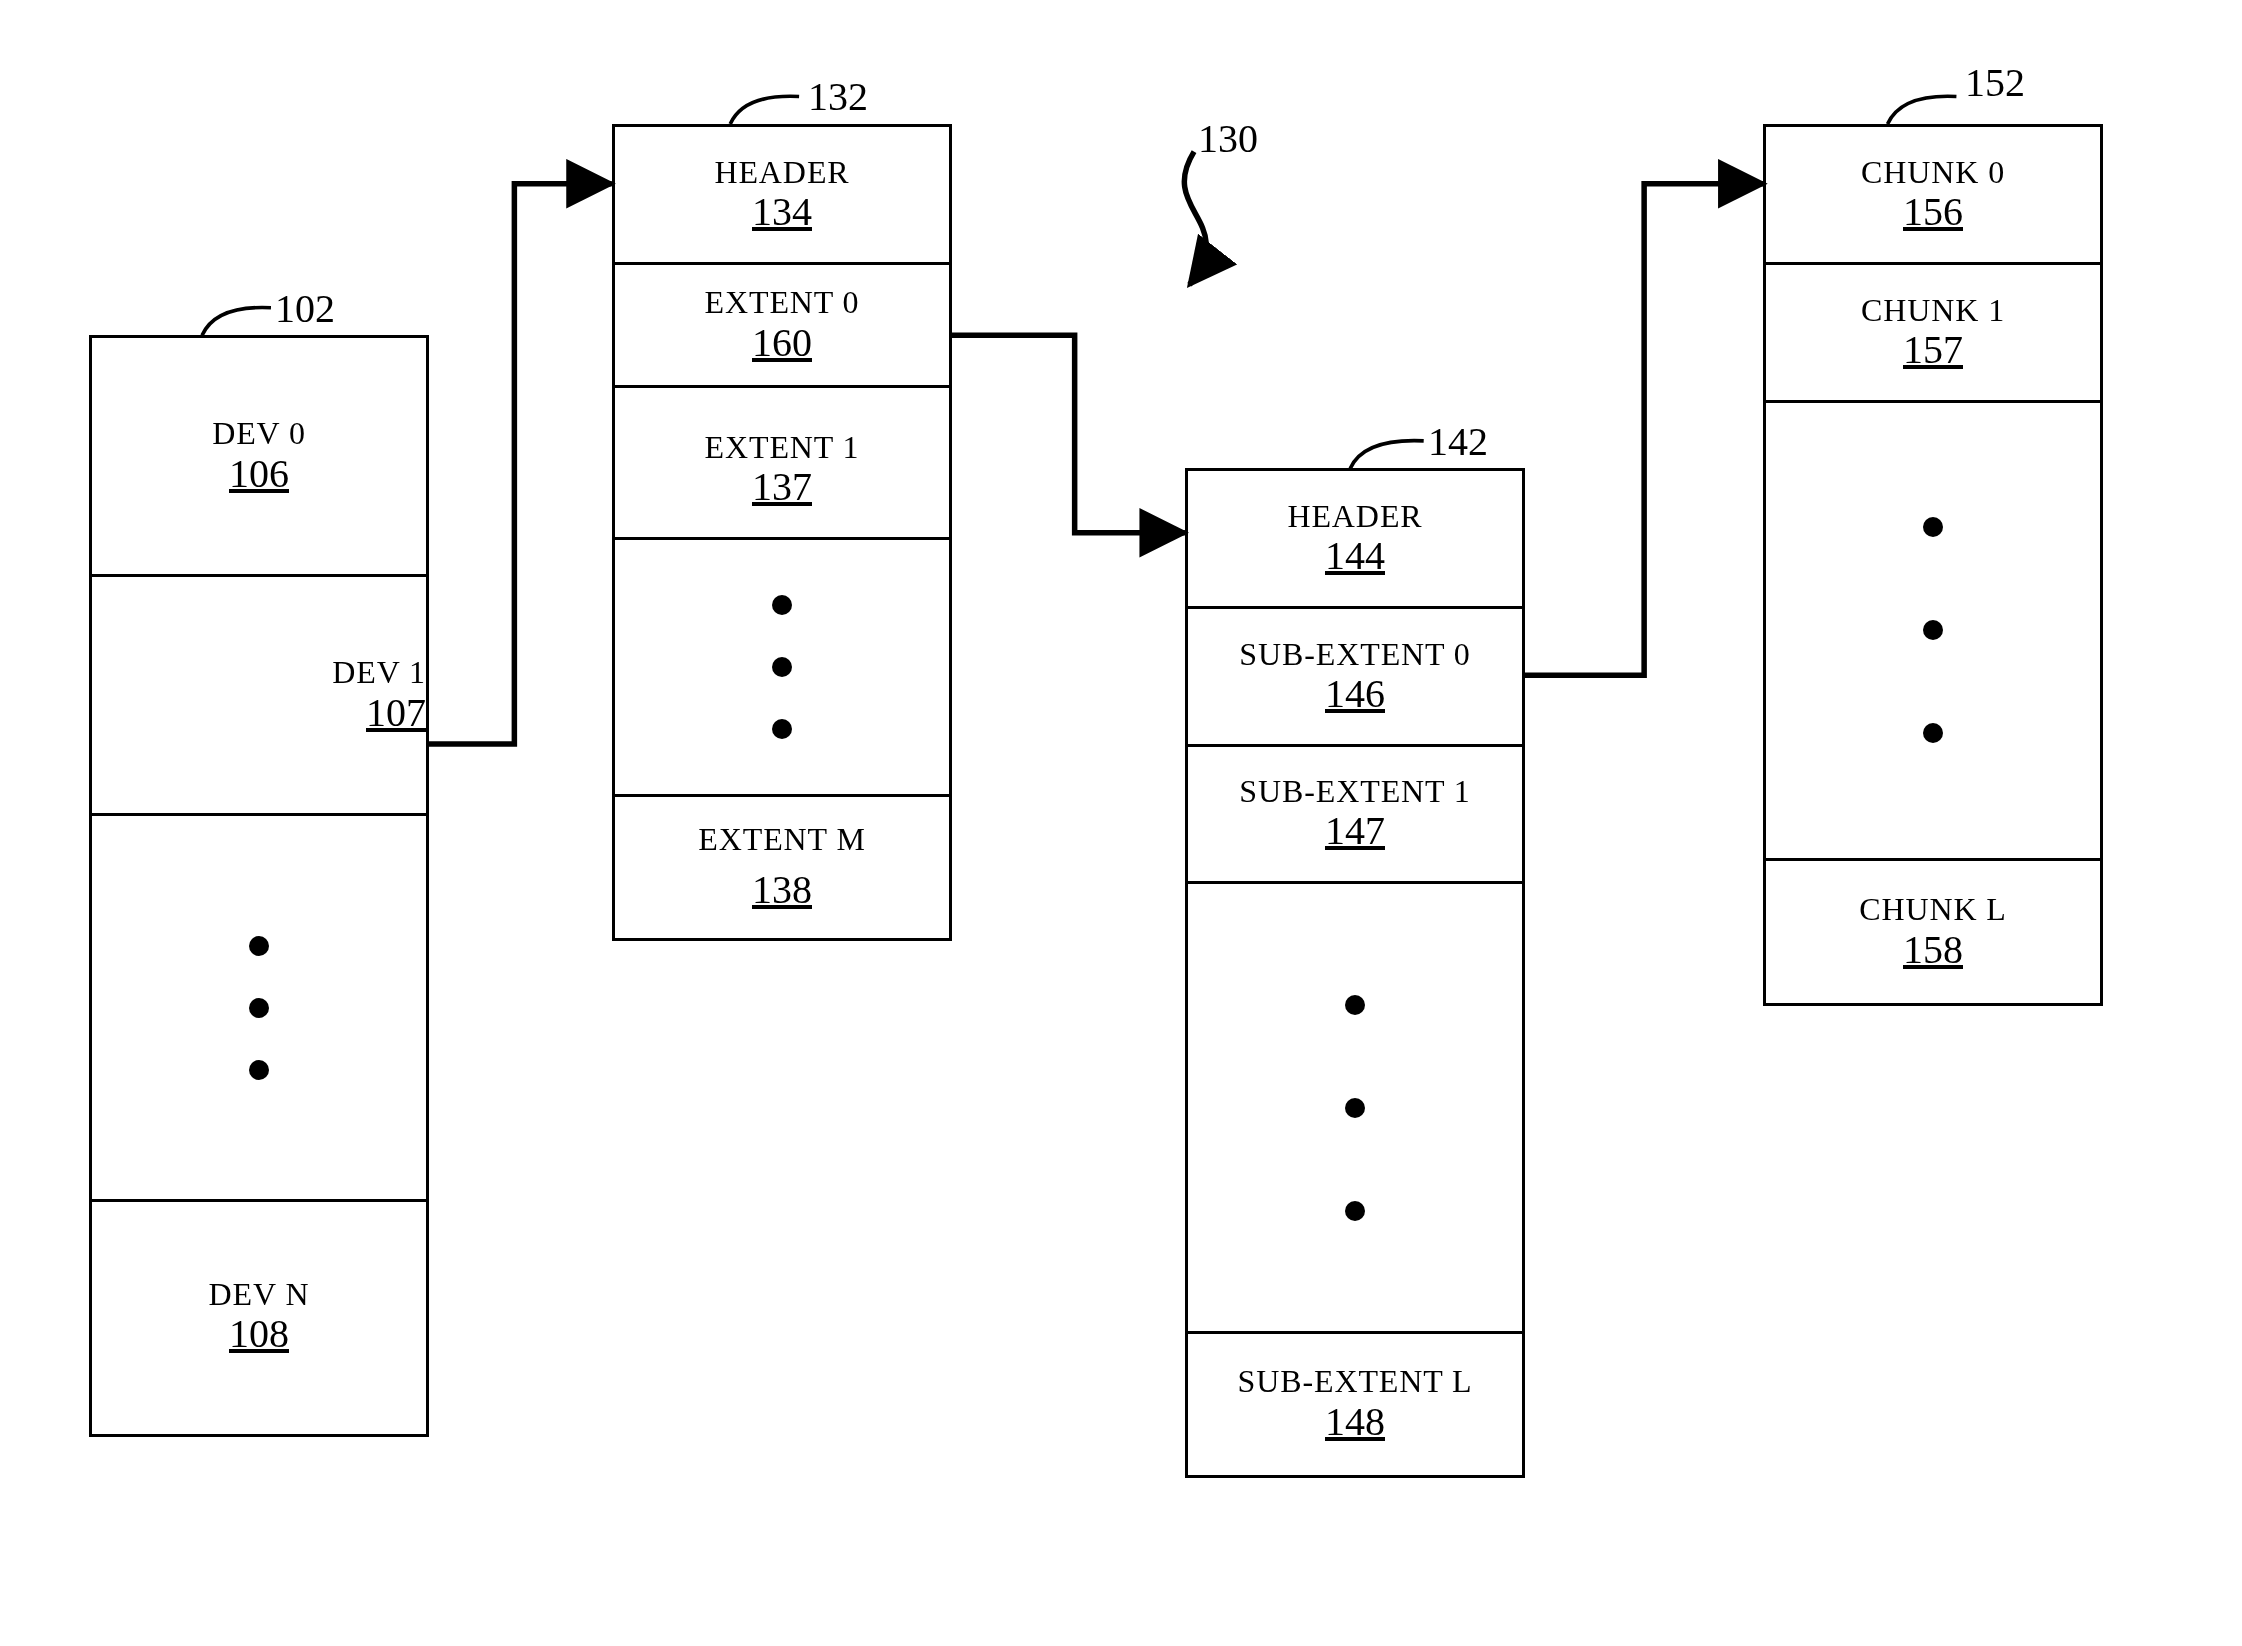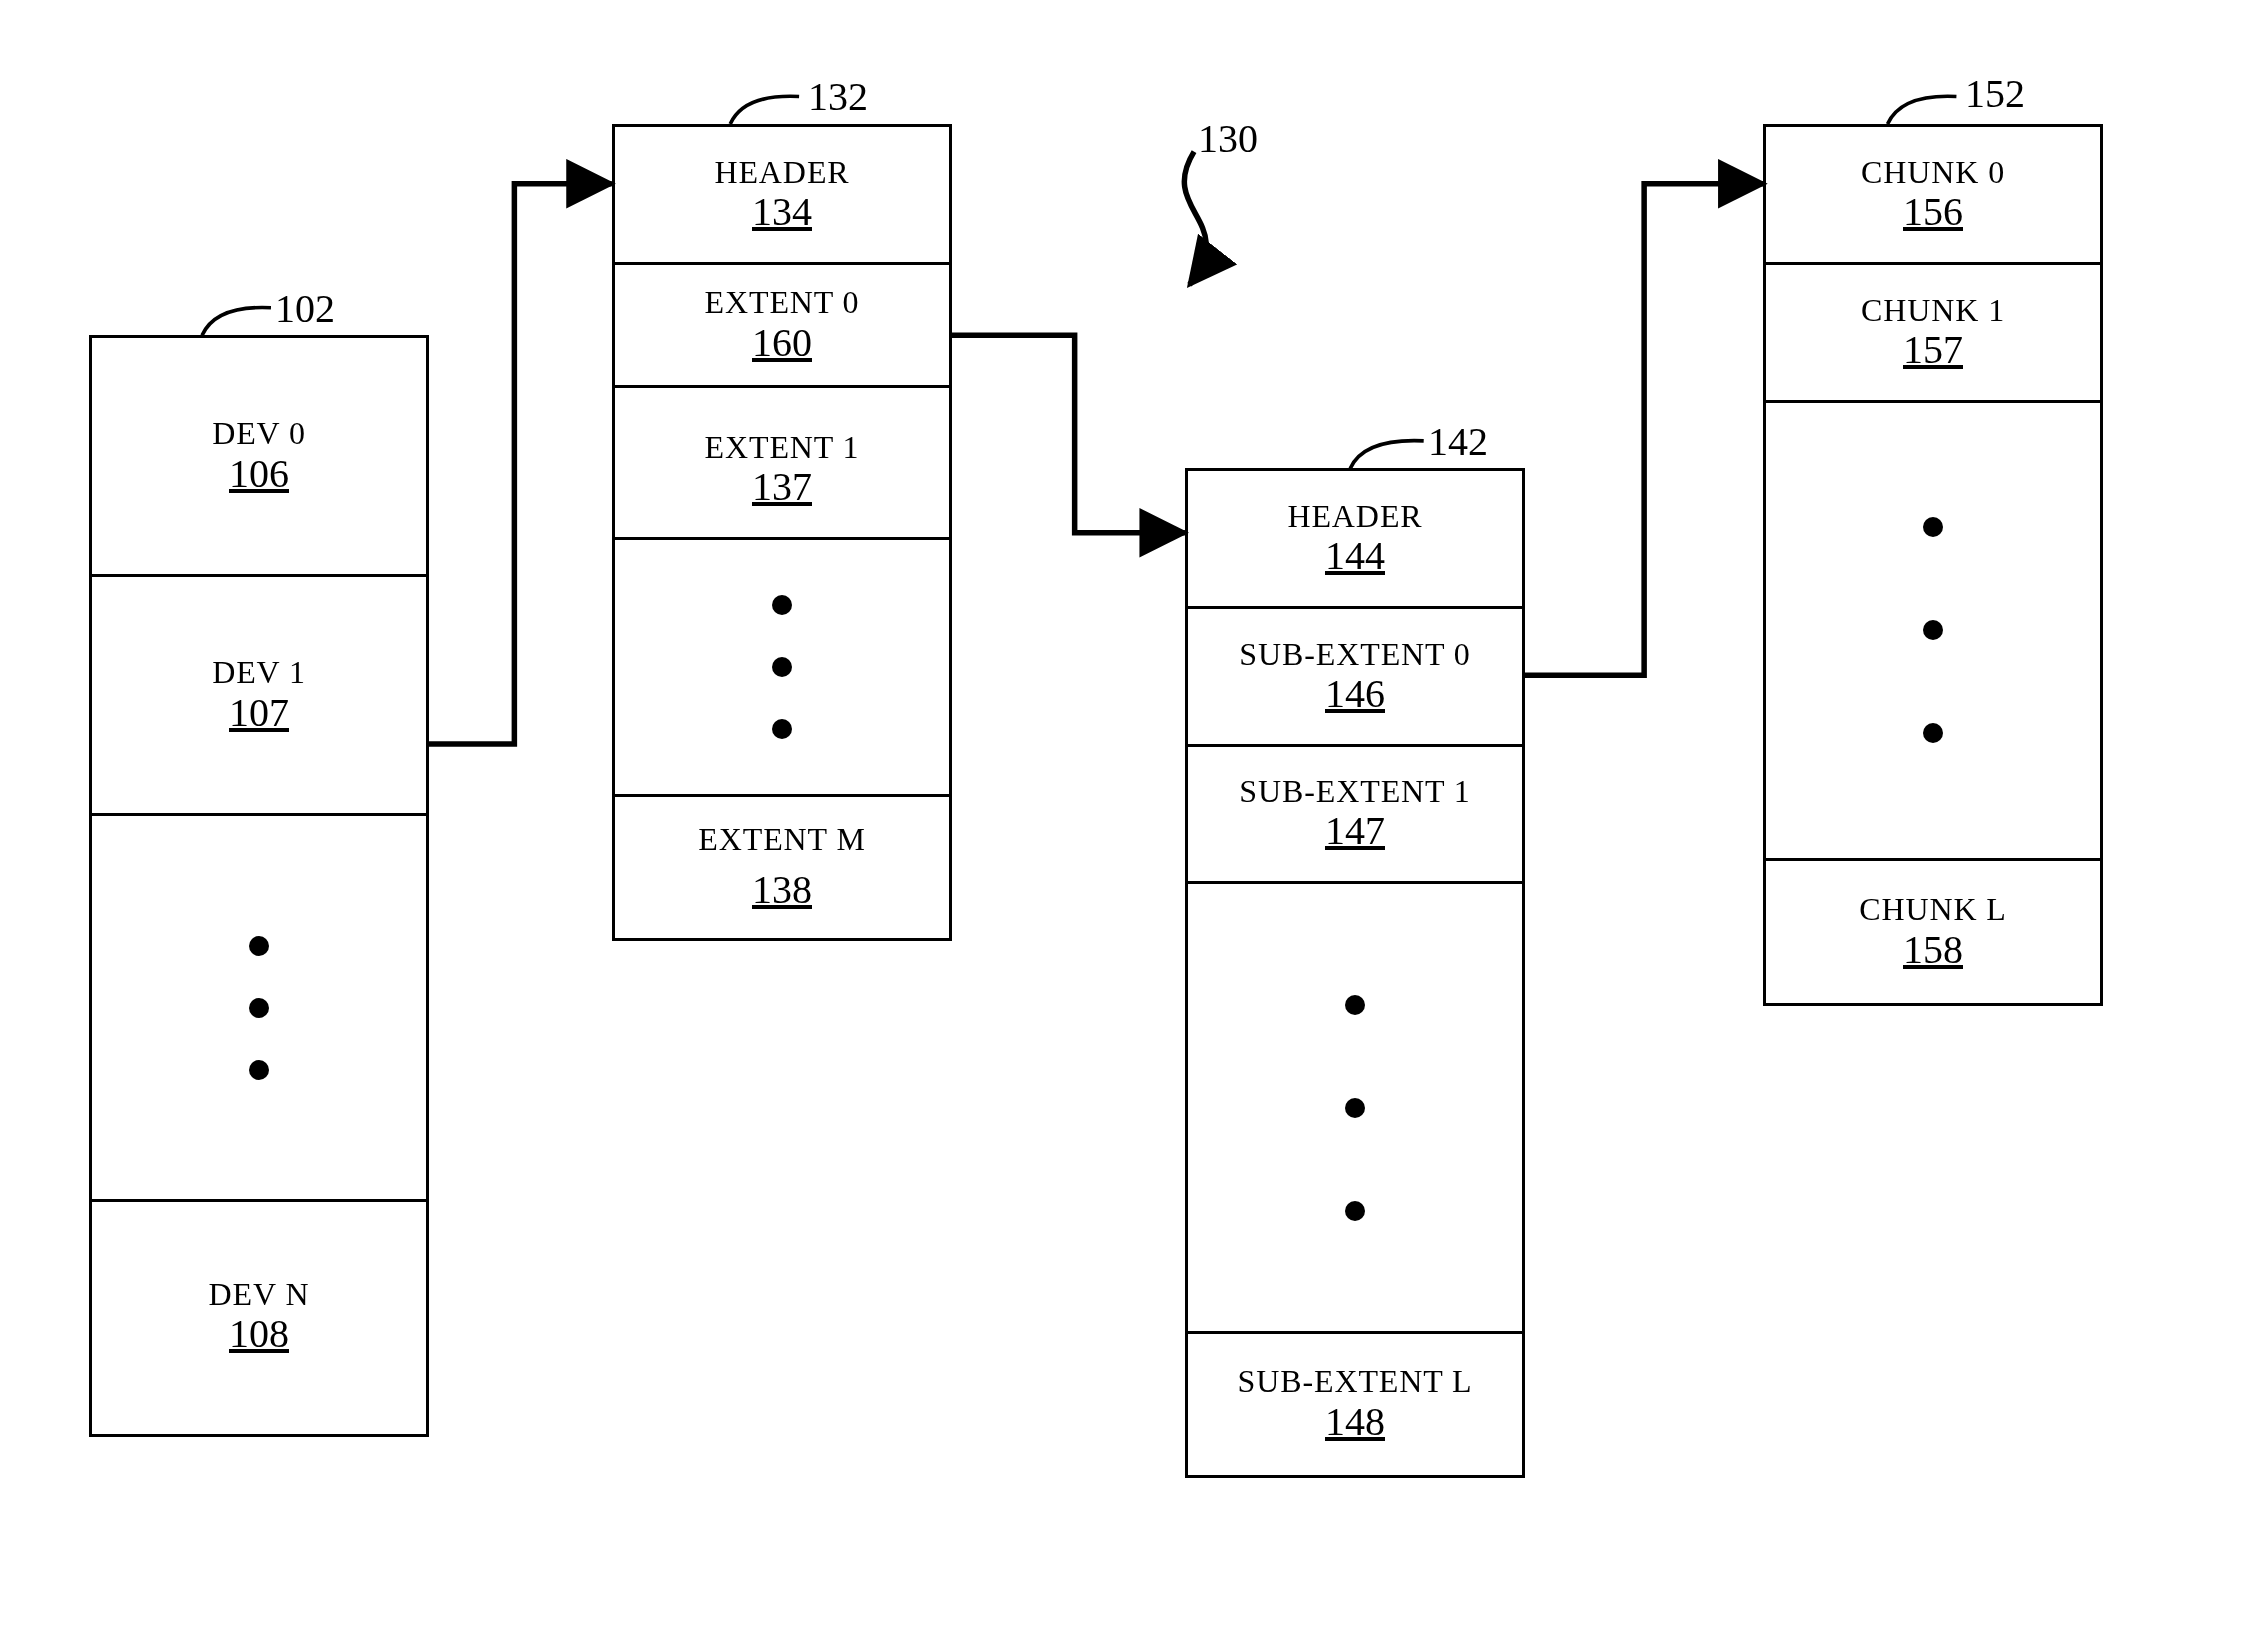--- a/index.html
+++ b/index.html
@@ -70,28 +70,28 @@
 </style>
 </head>
 <body>
 
 <div class="canvas">
 
   <span class="tag" style="left:275px; top:285px;">102</span>
   <span class="tag" style="left:808px; top:73px;">132</span>
   <span class="tag" style="left:1198px; top:115px;">130</span>
   <span class="tag" style="left:1428px; top:418px;">142</span>
-  <span class="tag" style="left:1965px; top:70px;">152</span>
+  <span class="tag" style="left:1965px; top:59px;">152</span>
 
   <div class="box" style="left:89px; top:335px; width:340px; height:1102px;">
     <div class="cell" style="top:0; height:239px;">
       <span class="name">DEV 0</span>
       <span class="ref">106</span>
     </div>
-    <div class="cell" style="top:239px; height:239px;">
+    <div class="cell" style="top:239px; height:239px;align-items:flex-end;">
       <span class="name">DEV 1</span>
       <span class="ref">107</span>
     </div>
     <div class="cell" style="top:478px; height:386px; border-bottom:3.7px solid #000;">
       <div class="dots-area" style="top:0; bottom:0;">
         <div class="dot"></div>
         <div class="dot"></div>
         <div class="dot"></div>
       </div>
     </div>

